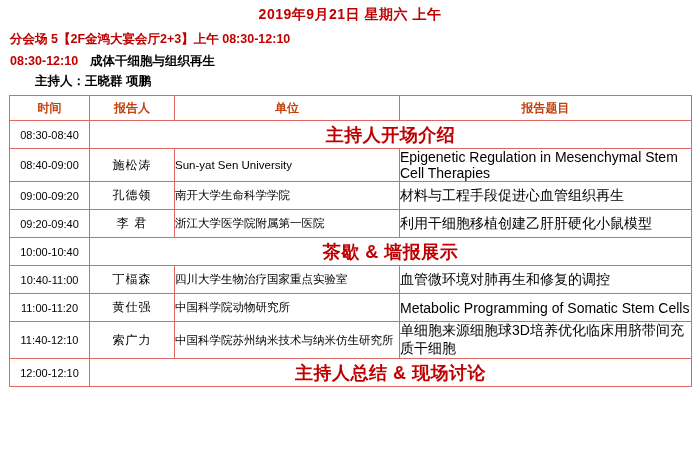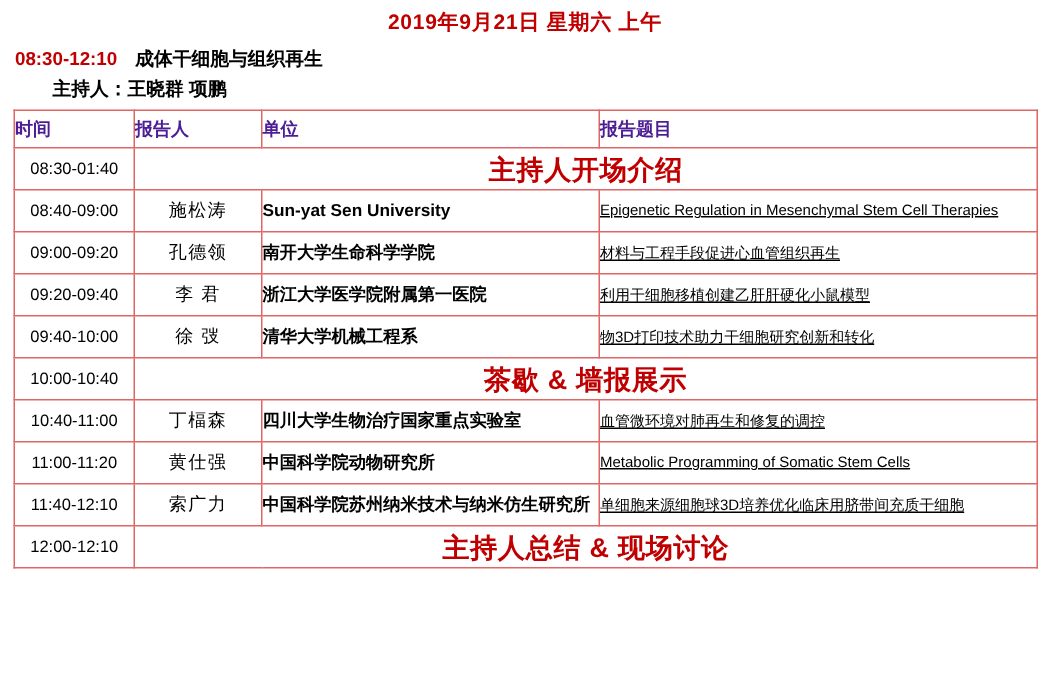--- a/index.html
+++ b/index.html
@@ -62,65 +62,64 @@
   }
   table.agenda th,
   table.agenda td {
     border: 1px solid #e06666;
     padding: 0;
     height: 27px;
     vertical-align: middle;
   }
   table.agenda thead th {
     background: #ffffff;
-    color: #4c1d95;
+    color: #c2410c;
     font-weight: bold;
     font-size: 12px;
-    text-align: left;
+    text-align: center;
     height: 24px;
   }
   td.col-time {
     text-align: center;
     font-size: 11px;
     white-space: nowrap;
   }
   td.col-speaker {
     text-align: center;
     font-size: 12px;
     letter-spacing: 1px;
   }
   td.col-org {
     padding-left: 8px;
     font-size: 11.5px;
-    font-weight: bold;
   }
   td.col-title {
     padding-left: 8px;
-    font-size: 10px;
-    text-decoration: underline;
+    font-size: 14px;
   }
   td.full-row {
     text-align: center;
     font-weight: bold;
     color: #c00000;
     font-size: 18px;
     letter-spacing: 0.5px;
   }
   .c-time   { width: 80px; }
   .c-speaker{ width: 85px; }
   .c-org    { width: 225px; }
   .c-title  { width: 292px; }
 </style>
 </head>
 <body>
 
 <div class="page">
 
   <div class="date-line">2019年9月21日 星期六 上午</div>
 
+  <div class="session-line">分会场 5【2F金鸿大宴会厅2+3】上午 08:30-12:10</div>
 
   <div class="subject-line">
     <span class="time">08:30-12:10</span><span>成体干细胞与组织再生</span>
   </div>
 
   <div class="host-line">主持人：王晓群    项鹏</div>
 
   <table class="agenda">
     <colgroup>
       <col class="c-time">
@@ -131,46 +130,40 @@
     <thead>
       <tr>
         <th>时间</th>
         <th>报告人</th>
         <th>单位</th>
         <th>报告题目</th>
       </tr>
     </thead>
     <tbody>
       <tr>
-        <td class="col-time">08:30-01:40</td>
+        <td class="col-time">08:30-08:40</td>
         <td class="full-row" colspan="3">主持人开场介绍</td>
       </tr>
       <tr>
         <td class="col-time">08:40-09:00</td>
         <td class="col-speaker">施松涛</td>
         <td class="col-org">Sun-yat Sen University</td>
         <td class="col-title">Epigenetic Regulation in Mesenchymal Stem Cell Therapies</td>
       </tr>
       <tr>
         <td class="col-time">09:00-09:20</td>
         <td class="col-speaker">孔德领</td>
         <td class="col-org">南开大学生命科学学院</td>
         <td class="col-title">材料与工程手段促进心血管组织再生</td>
       </tr>
       <tr>
         <td class="col-time">09:20-09:40</td>
         <td class="col-speaker">李 君</td>
         <td class="col-org">浙江大学医学院附属第一医院</td>
         <td class="col-title">利用干细胞移植创建乙肝肝硬化小鼠模型</td>
-      </tr>
-      <tr>
-        <td class="col-time">09:40-10:00</td>
-        <td class="col-speaker">徐 弢</td>
-        <td class="col-org">清华大学机械工程系</td>
-        <td class="col-title">物3D打印技术助力干细胞研究创新和转化</td>
       </tr>
       <tr>
         <td class="col-time">10:00-10:40</td>
         <td class="full-row" colspan="3">茶歇 &amp; 墙报展示</td>
       </tr>
       <tr>
         <td class="col-time">10:40-11:00</td>
         <td class="col-speaker">丁楅森</td>
         <td class="col-org">四川大学生物治疗国家重点实验室</td>
         <td class="col-title">血管微环境对肺再生和修复的调控</td>

